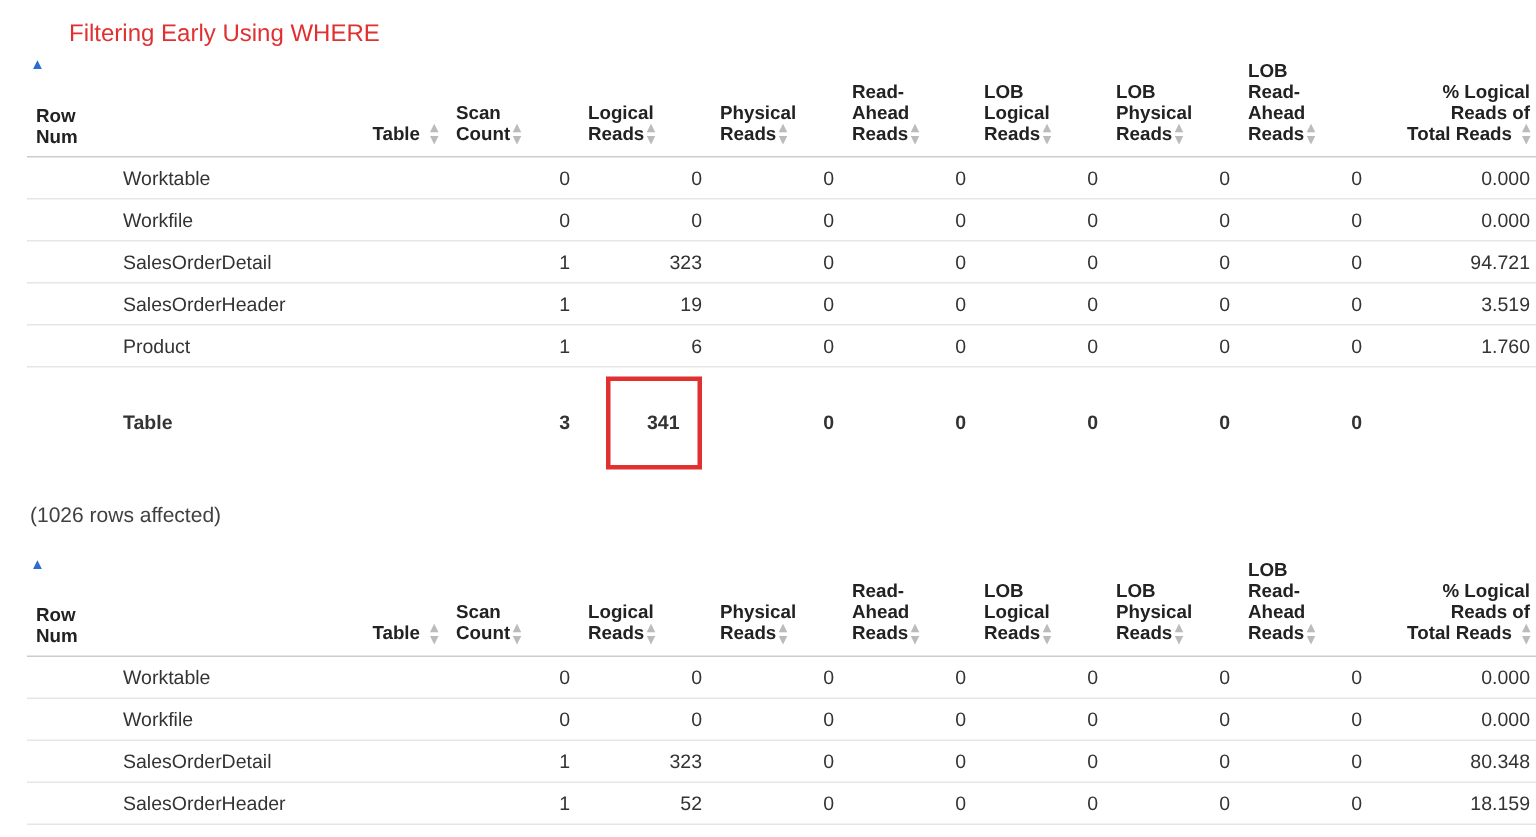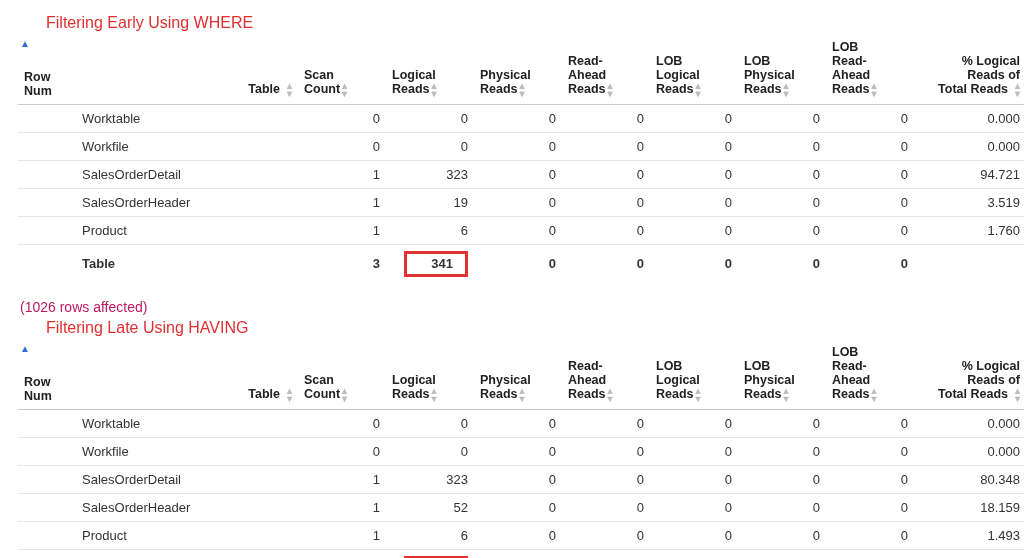--- a/index.html
+++ b/index.html
@@ -65,29 +65,29 @@
     color:#2b6dd1;
     font-size:10px;
     position:absolute;
     left:2px;
     top:2px;
   }
 
   .highlight-box {
     border: 3px solid #e03030;
     display: inline-block;
-    padding: 2px 12px;
+    padding: 20px 12px;
     min-width: 34px;
     text-align: right;
     line-height: 1.2;
   }
   .affected {
-    margin: 16px 0 4px 2px;
+    margin: 16px 0 18px 2px;
     font-size: 14px;
-    color: #be185d;
+    color: #404040;
   }
 </style>
 </head>
 <body>
 
 <div id="root">
   <div class="section-title">Filtering Early Using WHERE</div>
   <table>
     <thead>
   <tr>
@@ -175,21 +175,20 @@
     <td class="num">0</td>
     <td class="num">0</td>
     <td class="num">0</td>
     <td class="num">0</td>
     <td class="num">0</td>
     <td class="pct"></td>
   </tr>
       </tbody>
   </table>
     <div class="affected">(1026 rows affected)</div>
-  <div class="section-title">Filtering Late Using HAVING</div>
   <table>
     <thead>
   <tr>
     <th class="col-rownum">
       <span class="sort-active">▲</span>
       Row<br>Num
     </th>
     <th class="col-table">Table<span class="sort-icon"></span></th>
     <th class="col-num">Scan<br>Count<span class="sort-icon"></span></th>
     <th class="col-num">Logical<br>Reads<span class="sort-icon"></span></th>

